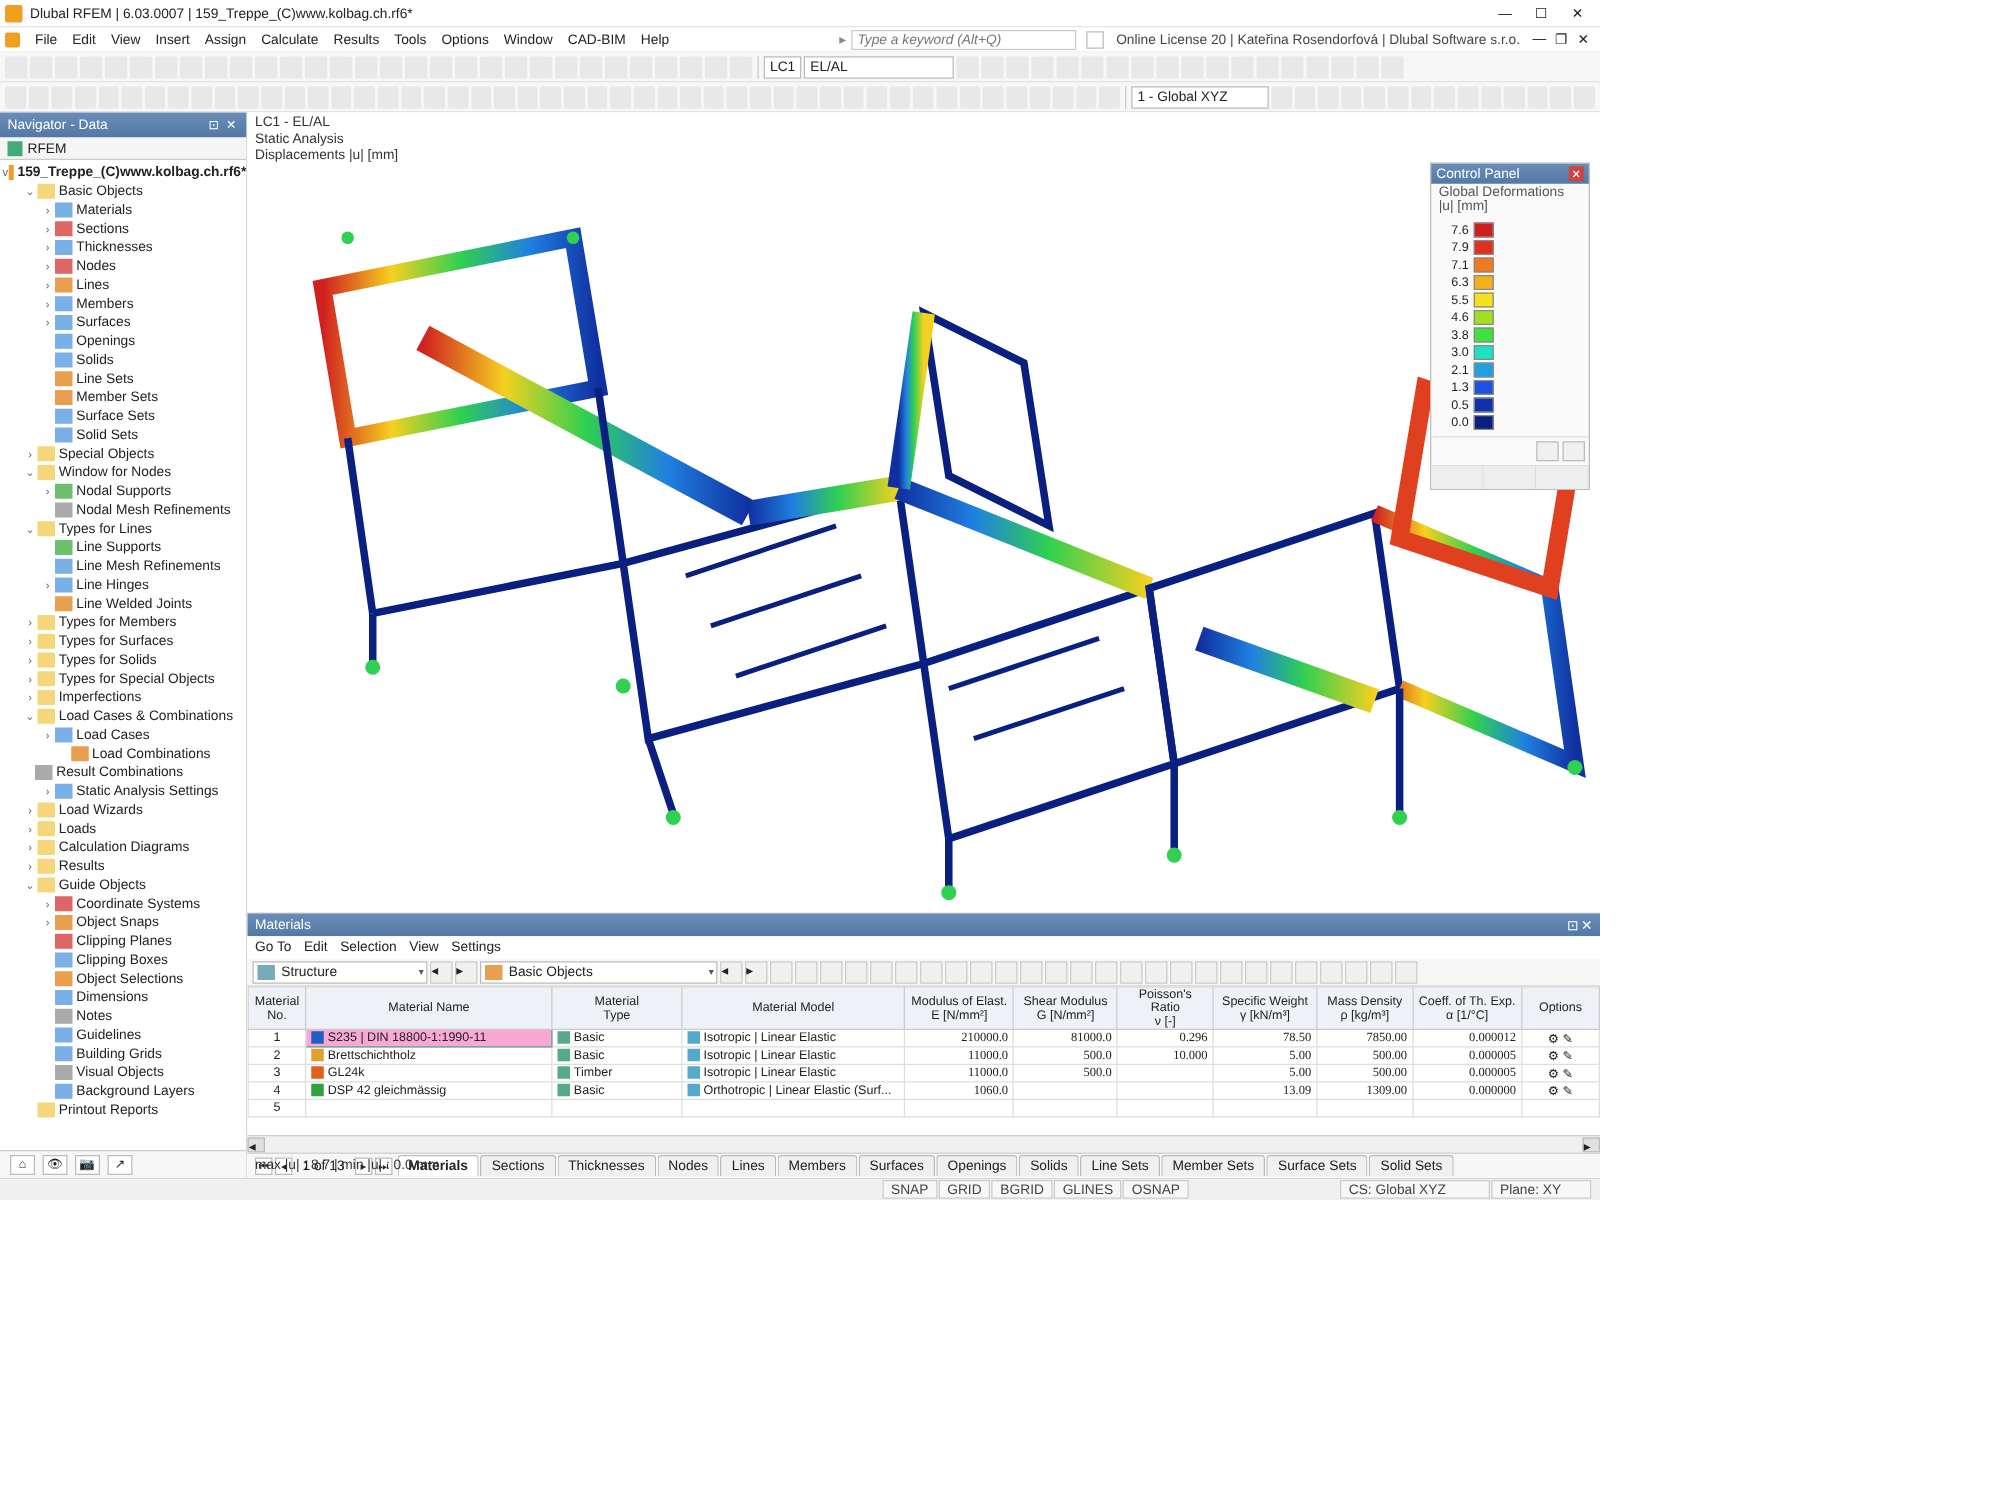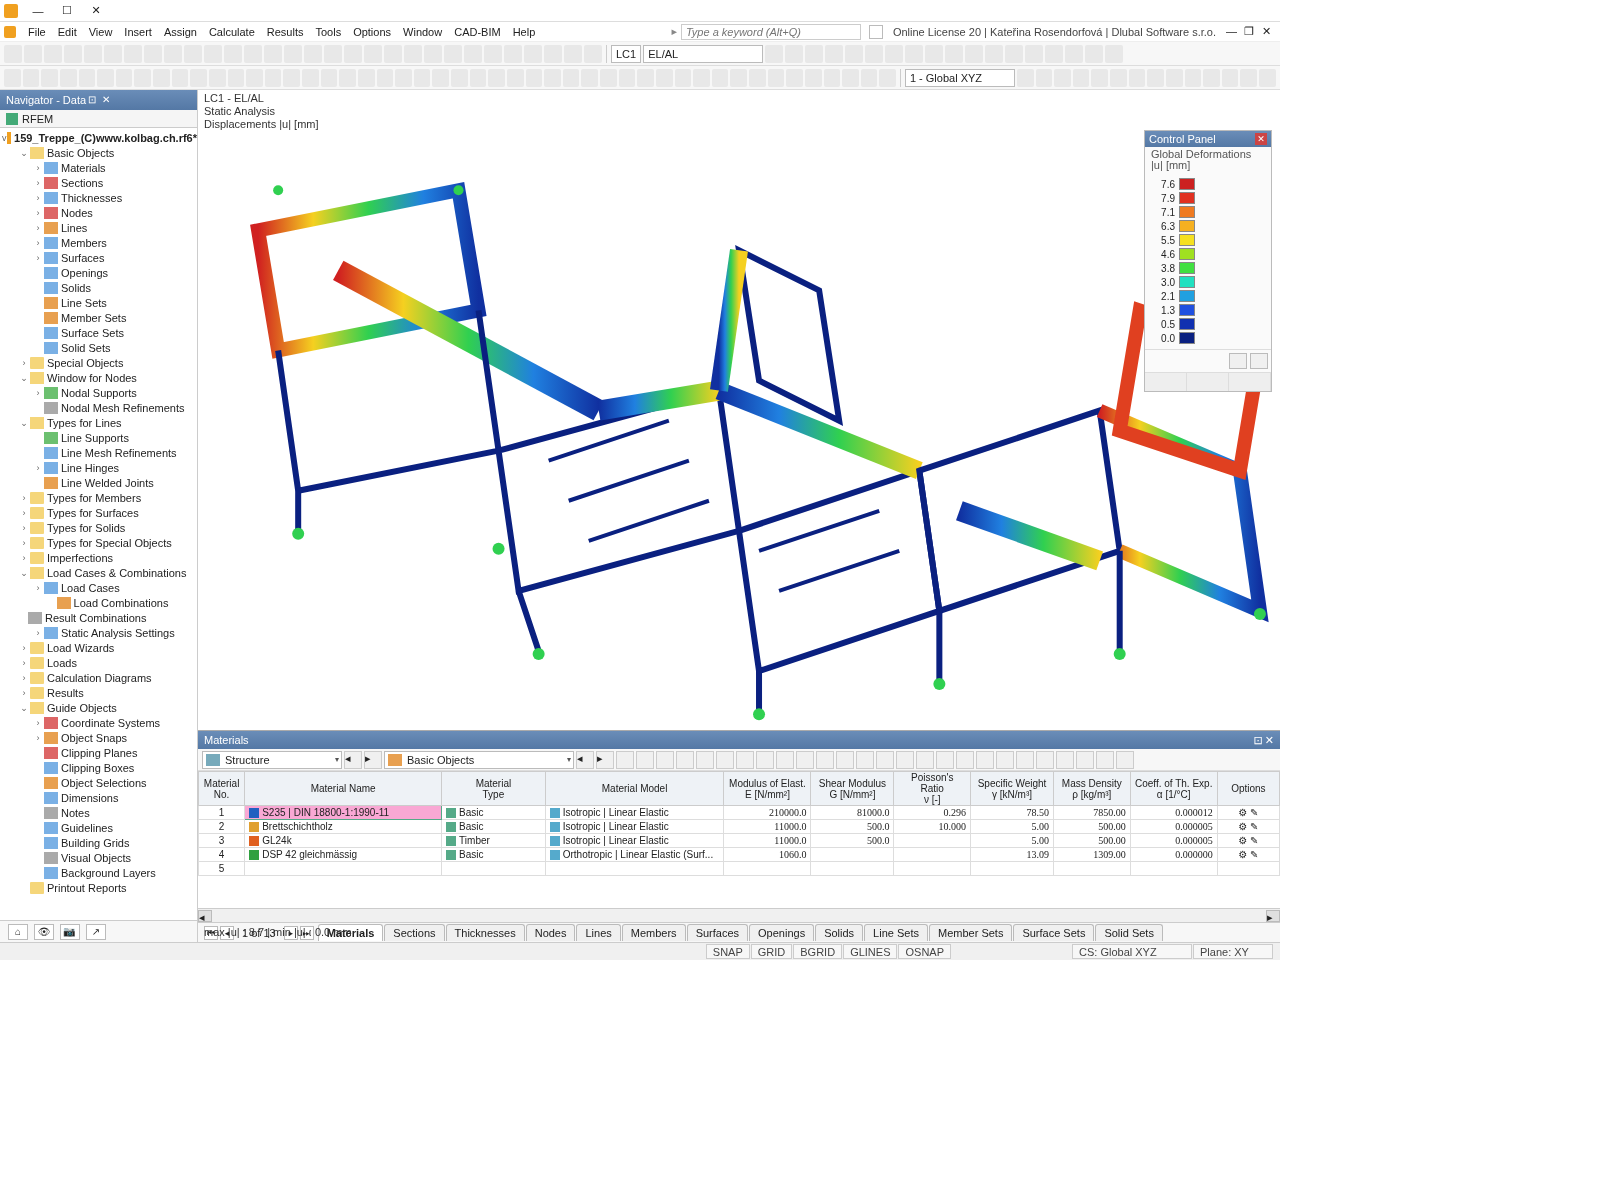--- a/index.html
+++ b/index.html
@@ -13,21 +13,21 @@
 .menubar .item { padding: 2px 6px; cursor: pointer; }
 .menubar .spacer { flex: 1; }
 .menubar .keyword { width: 180px; height: 16px; border: 1px solid #ccc; padding: 0 4px; color: #888; font-style: italic; background: #fff; }
 .menubar .license { color: #444; padding: 0 6px; }
 .toolbar { height: 24px; background: #f7f7f7; border-bottom: 1px solid #ddd; display: flex; align-items: center; padding: 0 4px; gap: 2px; overflow: hidden; }
 .tbtn { width: 18px; height: 18px; border: 1px solid transparent; background: #e8e8e8; border-radius: 2px; cursor: pointer; display: inline-block; }
 .tsep { width: 1px; height: 18px; background: #ccc; margin: 0 2px; }
 .tcombo { height: 18px; border: 1px solid #bbb; background: #fff; padding: 0 4px; display: inline-flex; align-items: center; font-size: 10px; cursor: pointer; }
 .main { display: flex; height: calc(100% - 22px - 20px - 48px - 18px); }
 .nav { width: 198px; background: #fff; border-right: 1px solid #ccc; display: flex; flex-direction: column; }
-.nav-title { height: 20px; background: linear-gradient(#6a8db8,#5478a5); color: #fff; padding: 0 6px; display: flex; align-items: center; font-size: 11px; }
+.nav-title { height: 20px; background: linear-gradient(#6a8db8,#5478a5); color: #fff; padding: 0 6px; display: flex; align-items: center; justify-content: space-between; font-size: 11px; }
 .nav-title .pins { display: flex; gap: 2px; }
 .nav-title .pin { width: 12px; height: 12px; cursor: pointer; color: #fff; font-size: 10px; text-align: center; }
 .nav-tab { height: 18px; border-bottom: 1px solid #ccc; padding: 0 6px; display: flex; align-items: center; background: #f5f5f5; font-size: 10px; }
 .nav-tab .ticon { width: 12px; height: 12px; background: #4a7; margin-right: 4px; }
 .tree { flex: 1; overflow-y: auto; padding: 2px 0; }
 .tnode { display: flex; align-items: center; height: 15px; padding-left: 0; cursor: pointer; white-space: nowrap; font-size: 11px; }
 .texp { width: 12px; text-align: center; color: #666; font-size: 9px; }
 .ticon { width: 14px; height: 12px; margin-right: 3px; display: inline-block; }
 .fold { background: #f5d67a; border-radius: 1px; }
 .fold-open { background: #f5d67a; }
@@ -84,20 +84,21 @@
 .nav-bottom .nb { width: 20px; height: 16px; border: 1px solid #bbb; background: #fff; cursor: pointer; text-align: center; line-height: 14px; font-size: 10px; }
 .statusbar { height: 18px; background: #f0f0f0; border-top: 1px solid #ccc; display: flex; align-items: center; font-size: 10px; color: #444; padding: 0 6px; }
 .statusbar .cell { border: 1px solid #ccc; padding: 0 6px; height: 15px; display: flex; align-items: center; margin-right: 1px; background: #f7f7f7; cursor: pointer; }
 .statusbar .spacer { flex: 1; }
 </style>
 </head>
 <body>
 
 <div class="titlebar">
   <div class="icon"></div>
+  <div class="title">Dlubal RFEM | 6.03.0007 | 159_Treppe_(C)www.kolbag.ch.rf6*</div>
   <div class="winbtns">
     <div class="winbtn">—</div>
     <div class="winbtn">☐</div>
     <div class="winbtn">✕</div>
   </div>
 </div>
 
 <div class="menubar">
   <span style="width:12px;height:12px;background:#f0a020;border-radius:2px;margin-right:2px"></span>
   <span id="menu-items"><span class="item">File</span><span class="item">Edit</span><span class="item">View</span><span class="item">Insert</span><span class="item">Assign</span><span class="item">Calculate</span><span class="item">Results</span><span class="item">Tools</span><span class="item">Options</span><span class="item">Window</span><span class="item">CAD-BIM</span><span class="item">Help</span></span>
@@ -640,20 +641,27 @@
     </div>
     <div class="vp-maxmin">max |u| : 8.7 | min |u| : 0.0 mm</div>
 
     <div class="mat-panel">
       <div class="mat-title">
           <span>Materials</span>
           <div class="pins2">
             <span class="pin">⊡</span>
             <span class="pin">✕</span>
           </div>
+        </div>
+      <div class="mat-menubar" id="mat-menu">
+          <span class="mi">Go To</span>
+          <span class="mi">Edit</span>
+          <span class="mi">Selection</span>
+          <span class="mi">View</span>
+          <span class="mi">Settings</span>
         </div>
       <div class="mat-toolbar">
         <div class="combo">
             <span class="ci"></span>
             <span>Structure</span>
             <span class="dd">▾</span>
           </div>
         <span class="tb">◂</span>
           <span class="tb">▸</span>
         <div class="combo" style="min-width:190px">

